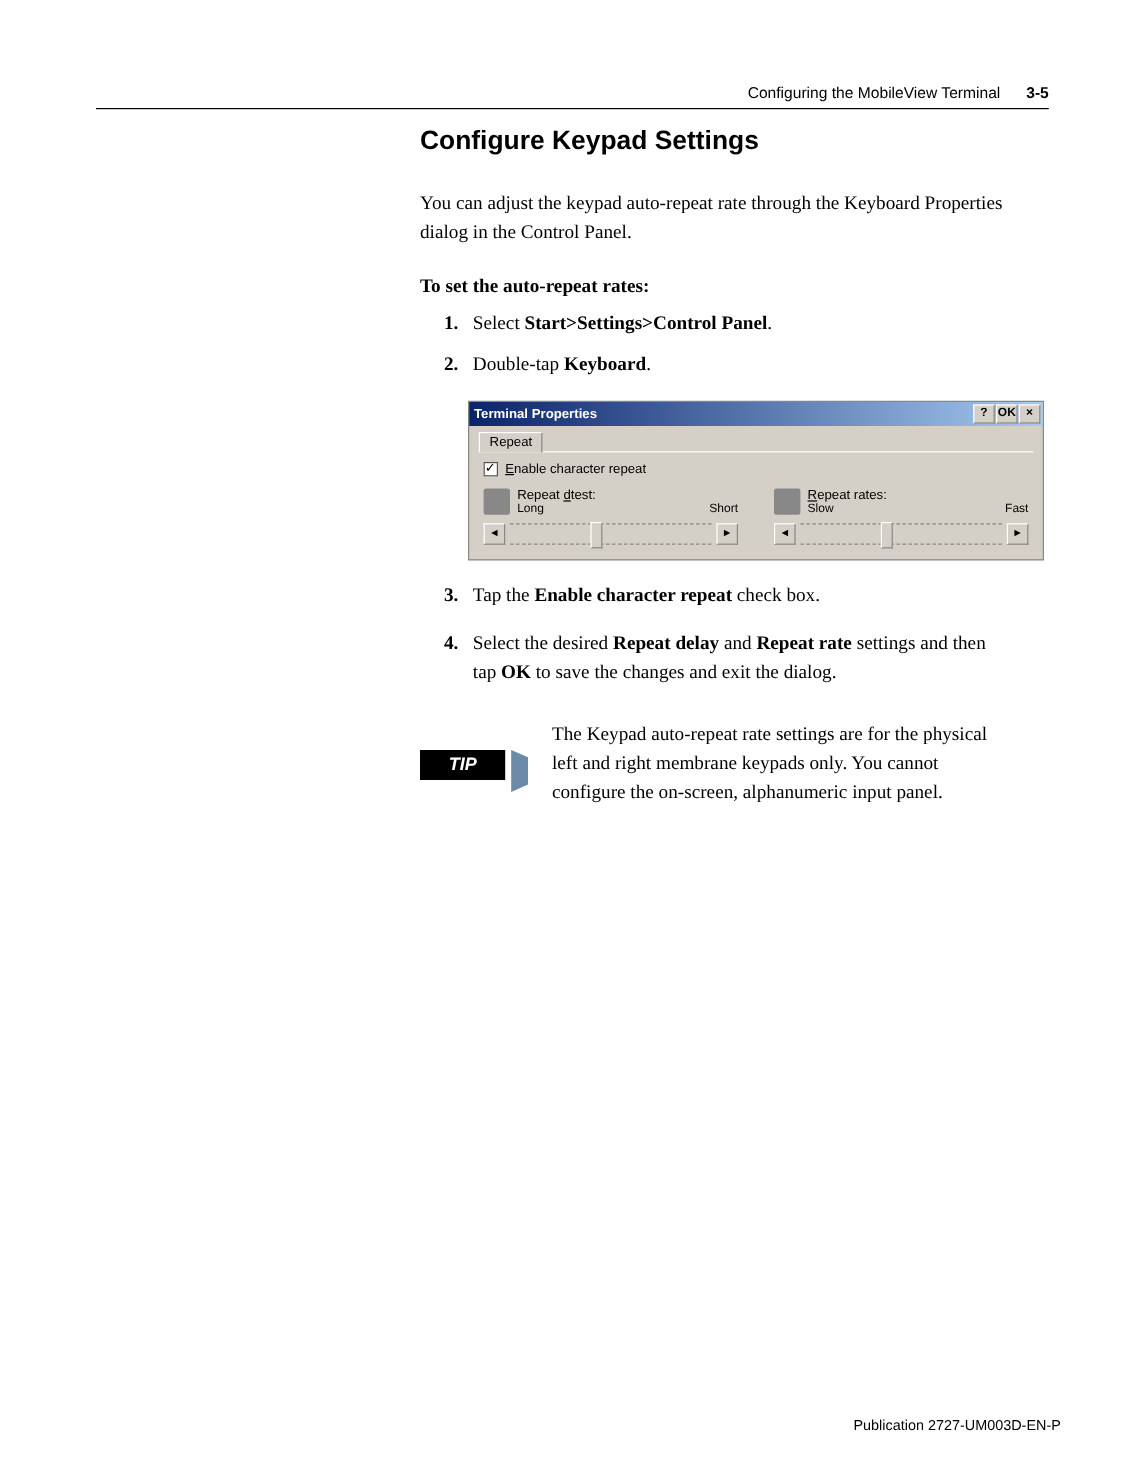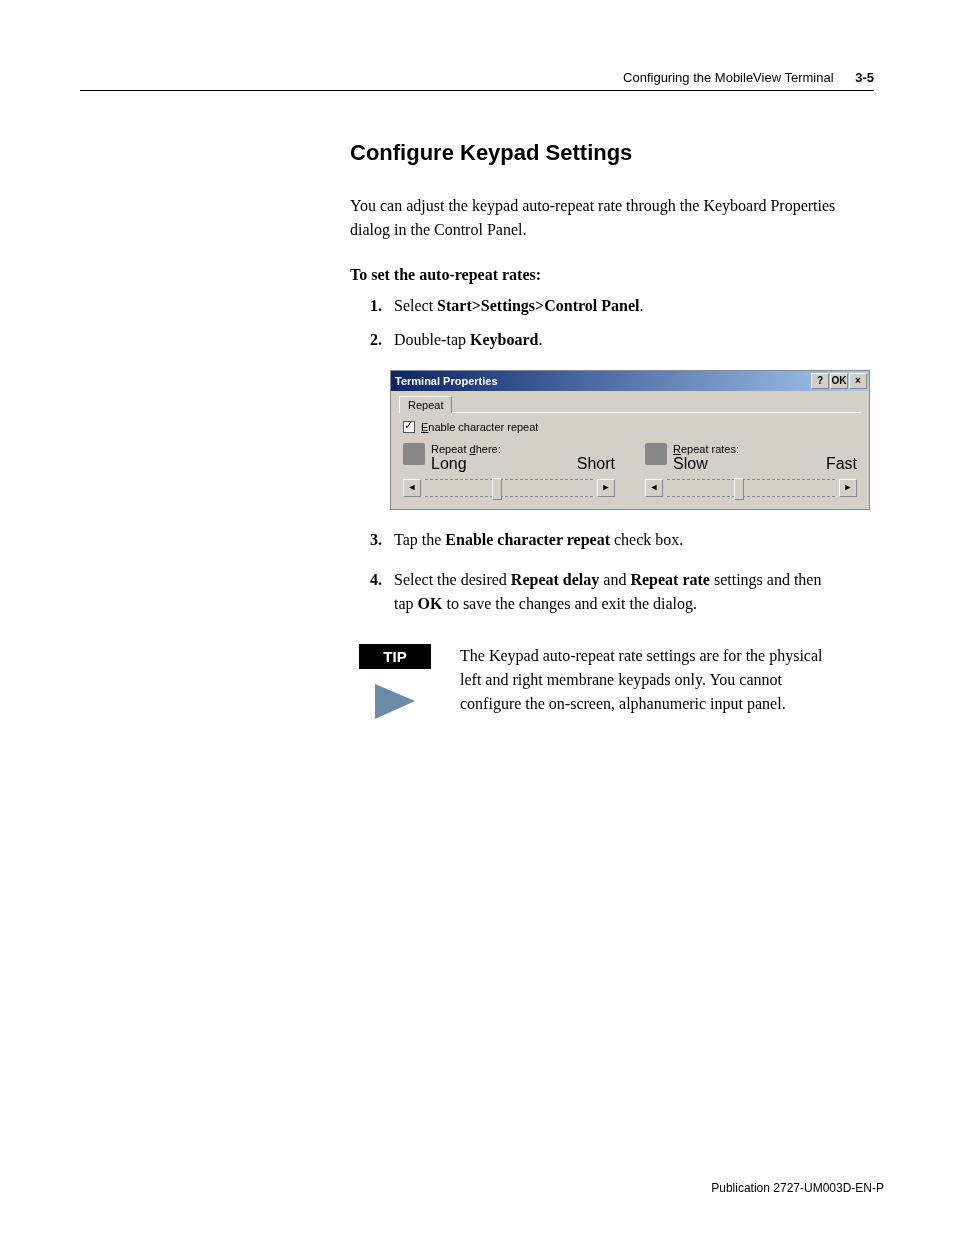--- a/index.html
+++ b/index.html
@@ -36,21 +36,21 @@
     }
     .header-chapter {
       font-weight: normal;
     }
     .header-page {
       font-weight: bold;
       margin-left: 18px;
     }
     .content {
       margin-left: 270px;
-      margin-top: 70px;
+      margin-top: 34px;
     }
     h2.section-title {
       font-family: Arial, Helvetica, sans-serif;
       font-weight: bold;
       font-size: 22px;
       margin-bottom: 28px;
     }
     p.intro {
       font-size: 16px;
       line-height: 1.5;
@@ -170,21 +170,21 @@
       width: 22px;
       height: 22px;
       background: #888;
       border-radius: 2px;
       flex-shrink: 0;
     }
     .slider-labels {
       flex: 1;
       display: flex;
       justify-content: space-between;
-      font-size: 16px;
+      font-size: 10px;
       gap: 34px;
     }
     .slider-track {
       display: flex;
       align-items: center;
       gap: 2px;
       margin-top: 6px;
     }
     .arrow-btn {
       width: 18px;
@@ -233,24 +233,25 @@
       height: 16px;
     }
     .tip-block {
       display: flex;
       gap: 20px;
       margin-top: 28px;
       margin-left: 0;
     }
     .tip-left {
       display: flex;
-      flex-direction: column;
+      flex-direction: row;
       align-items: center;
       width: 90px;
       flex-shrink: 0;
+      font-style: italic;
     }
     .tip-badge {
       background: #000;
       color: #fff;
       font-family: Arial, sans-serif;
       font-weight: bold;
       font-size: 15px;
       padding: 4px 24px;
       text-align: center;
     }
@@ -317,21 +318,21 @@
         <div class="dlg-panel">
           <div class="chk-row">
             <div class="chk"></div>
             <span><span class="underline">E</span><span>nable character repeat</span></span>
           </div>
           <div class="sliders-row">
             <div class="slider-col">
               <div class="slider-header">
                 <div class="slider-icon"></div>
                 <div style="flex:1">
-                  <div><span>Repeat </span><span class="underline">d</span><span>here:</span></div>
+                  <div><span>Repeat </span><span class="underline">d</span><span>test:</span></div>
                   <div class="slider-labels">
                     <span>Long</span>
                     <span>Short</span>
                   </div>
                 </div>
               </div>
               <div class="slider-track">
                 <div class="arrow-btn">◄</div>
                 <div class="track"></div>
                 <div class="arrow-btn">►</div>

